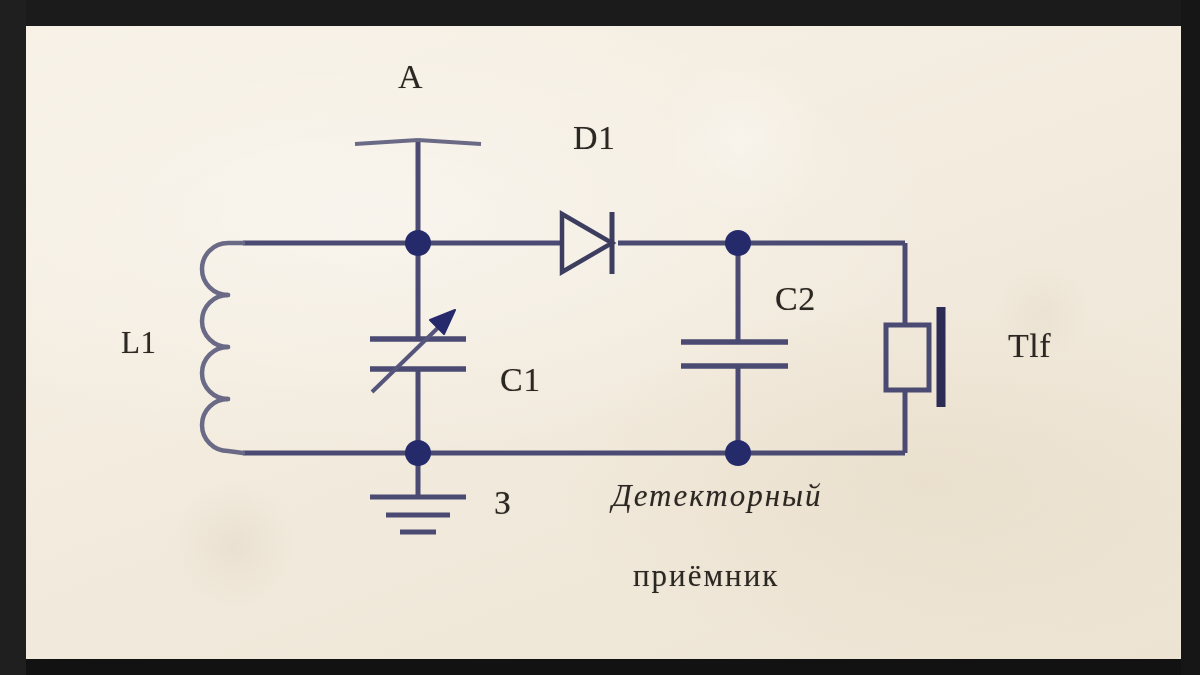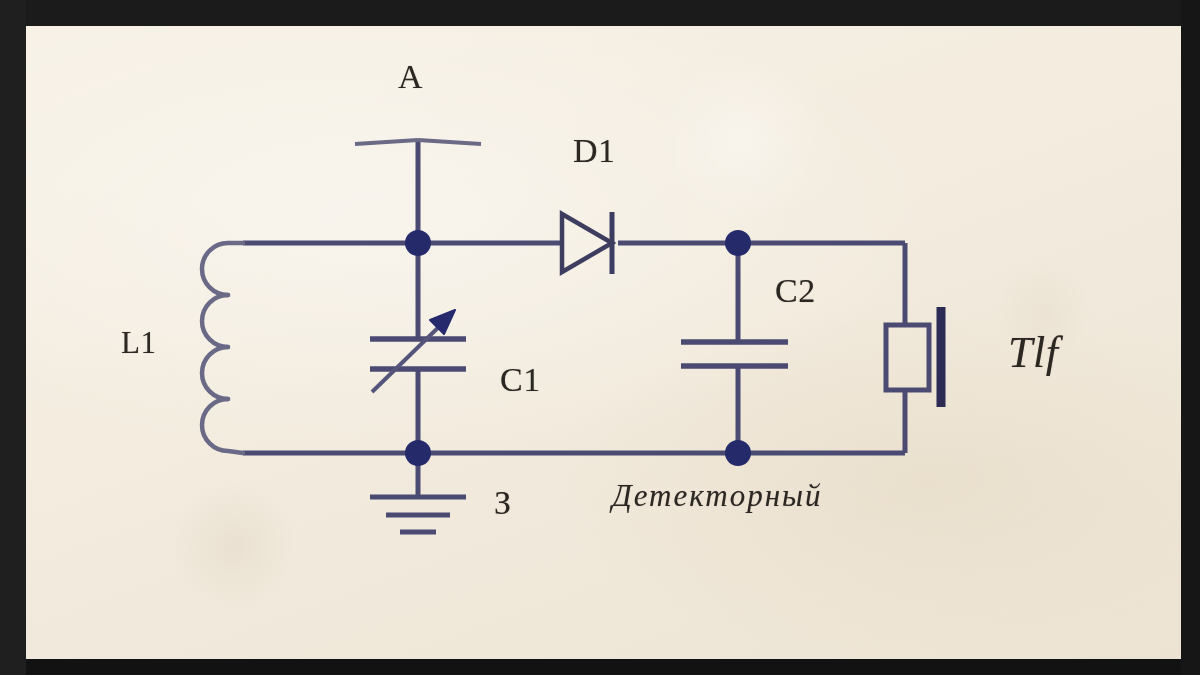--- a/index.html
+++ b/index.html
@@ -61,25 +61,25 @@
 
   .lbl {
     position: absolute;
     font-family: "Liberation Serif", "DejaVu Serif", serif;
     color: #2b2722;
     white-space: nowrap;
     letter-spacing: 0.5px;
     text-shadow: 0 0 1px rgba(60,52,42,0.35);
   }
   #label-a    { left: 398px; top: 58px;  font-size: 34px; }
-  #label-d1   { left: 573px; top: 132px; font-size: 34px; }
+  #label-d1   { left: 573px; top: 119px; font-size: 34px; }
   #label-l1   { left: 121px; top: 325px; font-size: 31px; }
   #label-c1   { left: 500px; top: 361px; font-size: 34px; }
-  #label-c2   { left: 775px; top: 272px; font-size: 34px; }
-  #label-tlf  { left: 1008px;top: 327px; font-size: 44px; font-style: italic; }
+  #label-c2   { left: 775px; top: 280px; font-size: 34px; }
+  #label-tlf  { left: 1008px;top: 327px; font-size: 34px; }
   #label-gnd  { left: 494px; top: 484px; font-size: 34px; }
   #caption-1  { left: 612px; top: 478px; font-size: 31px; letter-spacing: 2px; font-style: italic; }
   #caption-2  { left: 633px; top: 558px; font-size: 31px; letter-spacing: 2px; }
 </style>
 </head>
 <body>
 
 <div id="frame">
 
   <div id="border-top"></div>
@@ -169,14 +169,15 @@
 
   <div class="lbl" id="label-a">A</div>
   <div class="lbl" id="label-d1">D1</div>
   <div class="lbl" id="label-l1">L1</div>
   <div class="lbl" id="label-c1">C1</div>
   <div class="lbl" id="label-c2">C2</div>
   <div class="lbl" id="label-tlf">Tlf</div>
   <div class="lbl" id="label-gnd">З</div>
 
   <div class="lbl" id="caption-1">Детекторный</div>
+  <div class="lbl" id="caption-2">приёмник</div>
 
 </div>
 
 </body></html>

